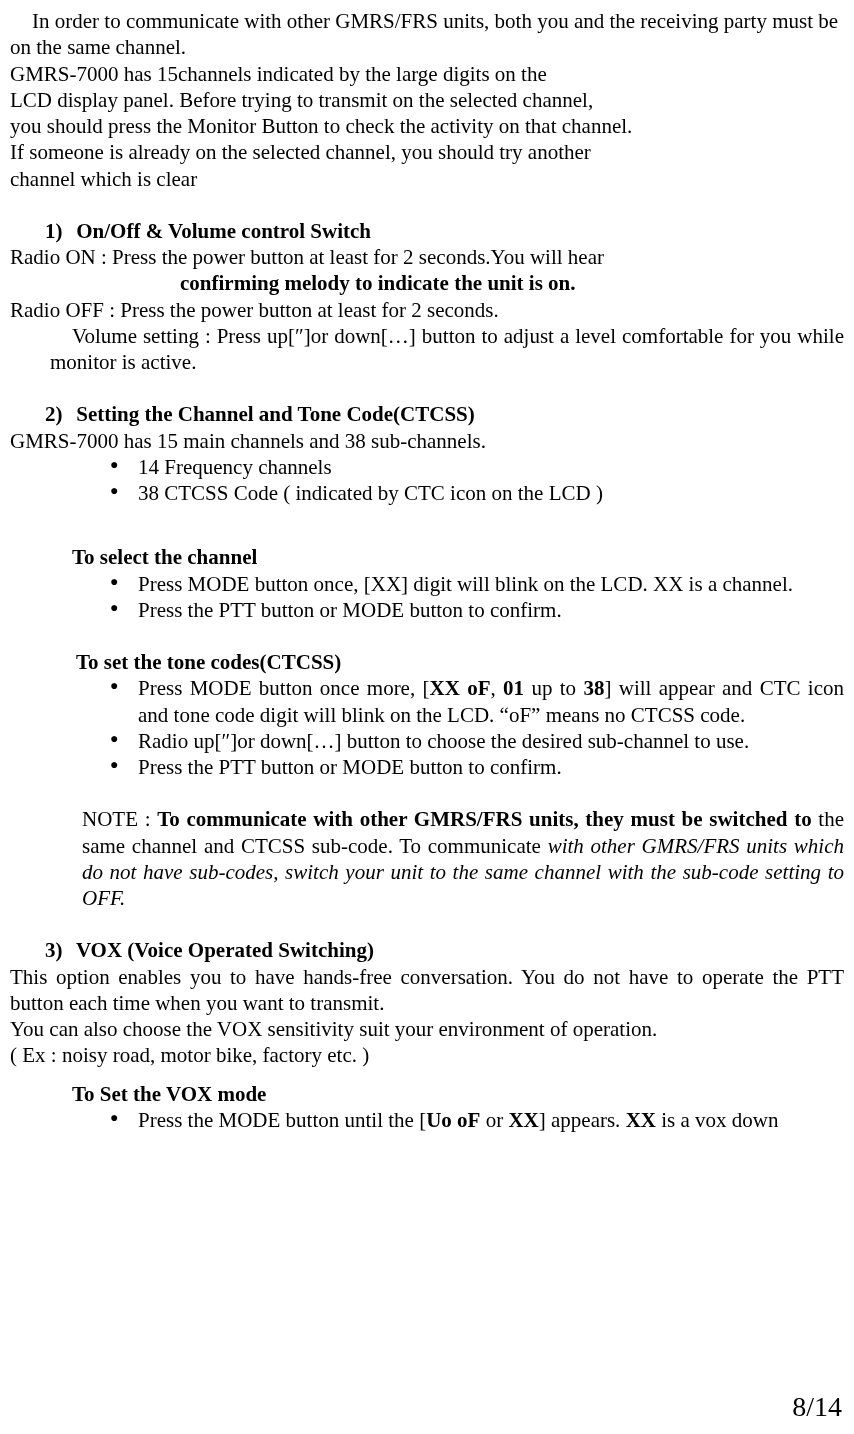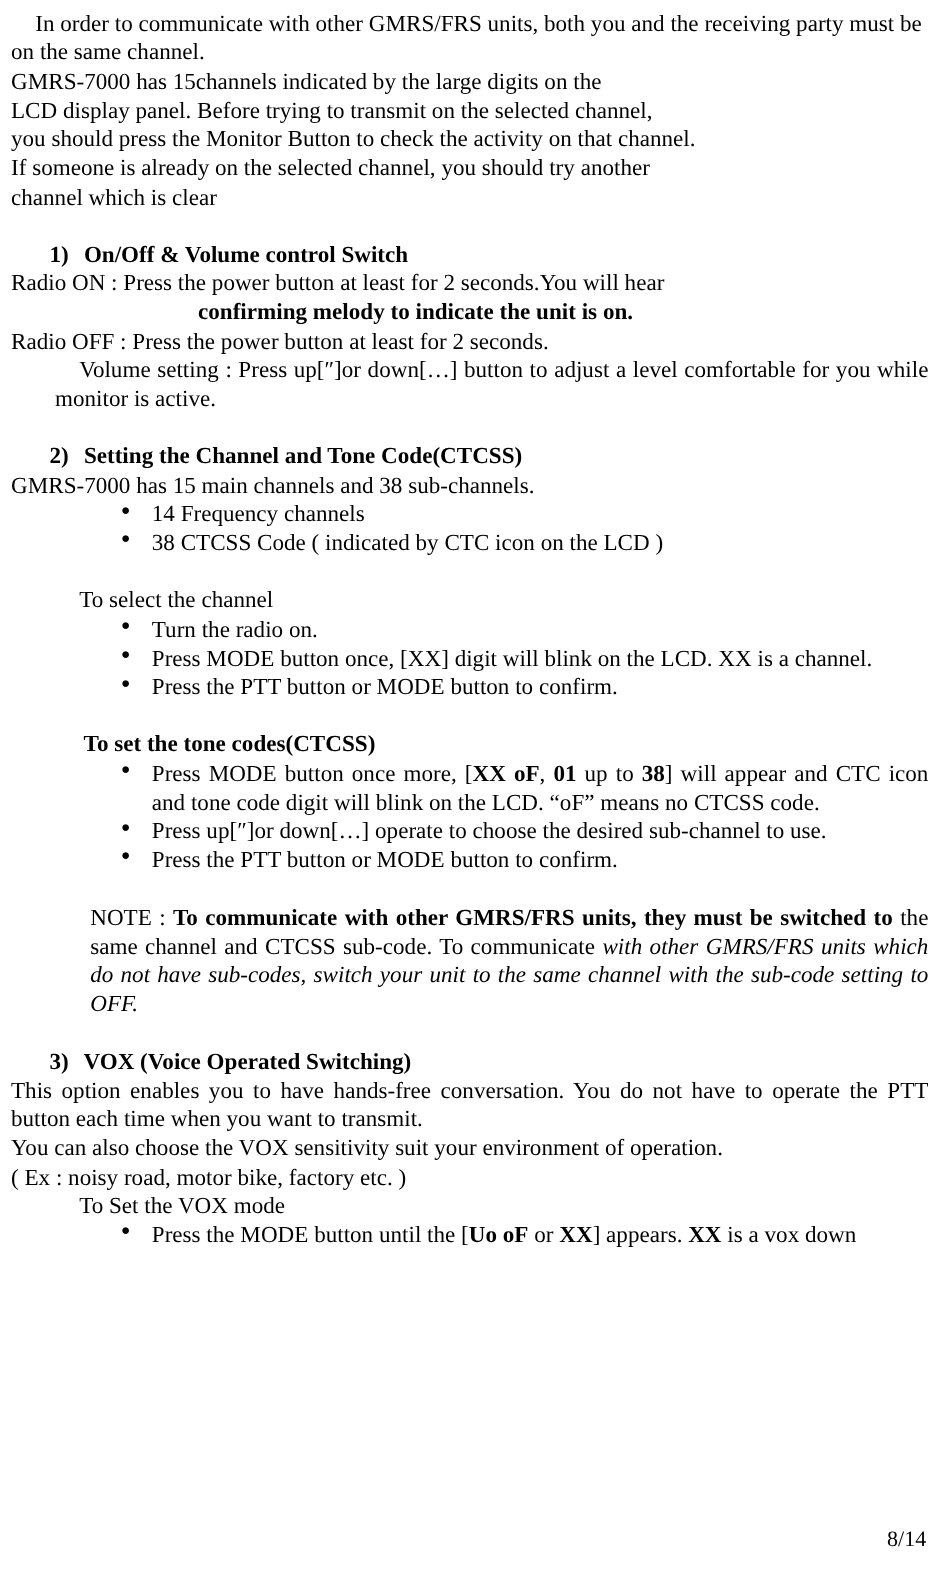--- a/index.html
+++ b/index.html
@@ -48,22 +48,23 @@
       text-align: justify;
     }
     .bullet-list li::before {
       content: "●";
       position: absolute;
       left: 0;
       top: 2px;
       font-size: 14px;
     }
     .sub-heading {
-      font-weight: normal;
+      font-weight: bold;
       margin-left: 62px;
+      margin-top: 12px;
     }
     .sub-heading-sm {
       font-weight: bold;
       margin-left: 66px;
     }
     .note-block {
       margin-left: 72px;
       text-align: justify;
     }
     .bold {
@@ -71,22 +72,22 @@
     }
     .italic {
       font-style: italic;
     }
     .blank {
       height: 26px;
     }
     .page-num {
       position: absolute;
       right: 12px;
-      bottom: 22px;
-      font-size: 20px;
+      bottom: 10px;
+      font-size: 28px;
     }
     .vol-para {
       margin-left: 40px;
       text-align: justify;
     }
     .vol-first {
       text-indent: 22px;
     }
   </style>
 </head>
@@ -119,33 +120,32 @@
 <p class="body-indent">GMRS-7000 has 15 main channels and 38 sub-channels.</p>
 <ul class="bullet-list">
   <li>14 Frequency channels</li>
   <li>38 CTCSS Code ( indicated by CTC icon on the LCD )</li>
 </ul>
 
 <div class="blank"></div>
 
 <p class="sub-heading">To select the channel</p>
 <ul class="bullet-list">
-  <li>Turn the radio on.</li>
   <li>Press MODE button once, [XX] digit will blink on the LCD. XX is a channel.</li>
   <li>Press the PTT button or MODE button to confirm.</li>
 </ul>
 
 <div class="blank"></div>
 
 <p class="sub-heading-sm">To set the tone codes(CTCSS)</p>
 <ul class="bullet-list">
   <li>
     <span>Press MODE button once more, [</span><span class="bold">XX oF</span><span>, </span><span class="bold">01</span><span> up to </span><span class="bold">38</span><span>] will appear and CTC icon and tone code digit will blink on the LCD. “oF” means no CTCSS code.</span>
   </li>
-  <li>Press up[″]or down[…] operate to choose the desired sub-channel to use.</li>
+  <li>Radio up[″]or down[…] button to choose the desired sub-channel to use.</li>
   <li>Press the PTT button or MODE button to confirm.</li>
 </ul>
 
 <div class="blank"></div>
 
 <p class="note-block">
   <span>NOTE : </span><span class="bold">To communicate with other GMRS/FRS units, they must be switched to </span><span>the same channel and CTCSS sub-code. To communicate </span><span class="italic">with other GMRS/FRS units which do not have sub-codes, switch your unit to the same channel with the sub-code setting to OFF.</span>
 </p>
 
 <div class="blank"></div>

